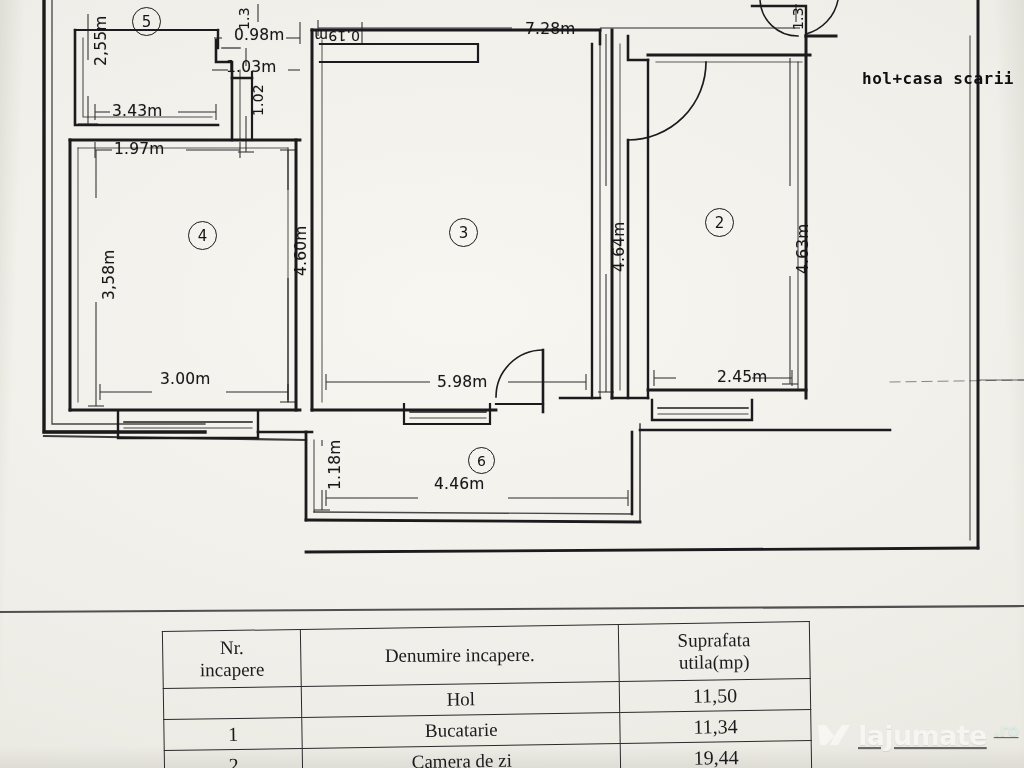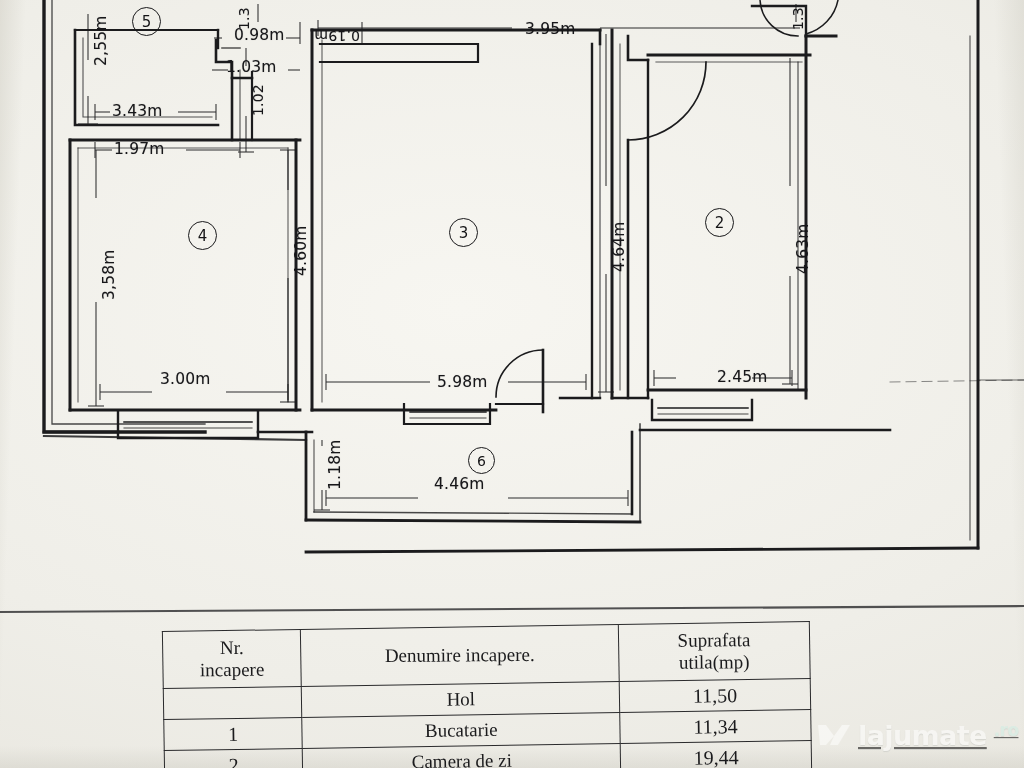--- a/index.html
+++ b/index.html
@@ -290,21 +290,21 @@
   <div class="dim" style="left:234px;top:26px">0.98m</div>
 
   <div class="dim" style="left:226px;top:58px">1.03m</div>
 
   <div class="dim sm rot90" style="left:250px;top:116px">1.02</div>
 
   <div class="dim sm rot90" style="left:236px;top:30px">1.3</div>
 
   <div class="dim sm rot180" style="left:360px;top:44px">0.19m</div>
 
-  <div class="dim" style="left:525px;top:20px">3.95m</div>
+  <div class="dim" style="left:525px;top:20px">7.28m</div>
 
   <div class="dim sm rot90" style="left:790px;top:30px">1.3</div>
 
   <div class="dim rot90" style="left:100px;top:300px">3,58m</div>
 
   <div class="dim rot90" style="left:292px;top:276px">4.60m</div>
 
   <div class="dim rot90" style="left:610px;top:272px">4.64m</div>
 
   <div class="dim rot90" style="left:794px;top:274px">4.63m</div>
@@ -328,20 +328,23 @@
   <div class="bubble" style="left:449px;top:218px">
     <span>3</span>
   </div>
   <div class="bubble" style="left:705px;top:208px">
     <span>2</span>
   </div>
   <div class="bubble b6" style="left:468px;top:447px">
     <span>6</span>
   </div>
 
+  <div class="annot" style="left:862px;top:68px">
+    <div>hol+casa scarii</div>
+  </div>
 
 </div>
 
 <div id="tbl-wrap">
   <table class="spec">
     <thead>
       <tr>
         <th class="hd c-nr">
           <span class="skew1">Nr.</span>
           <span class="skew1">incapere</span>

